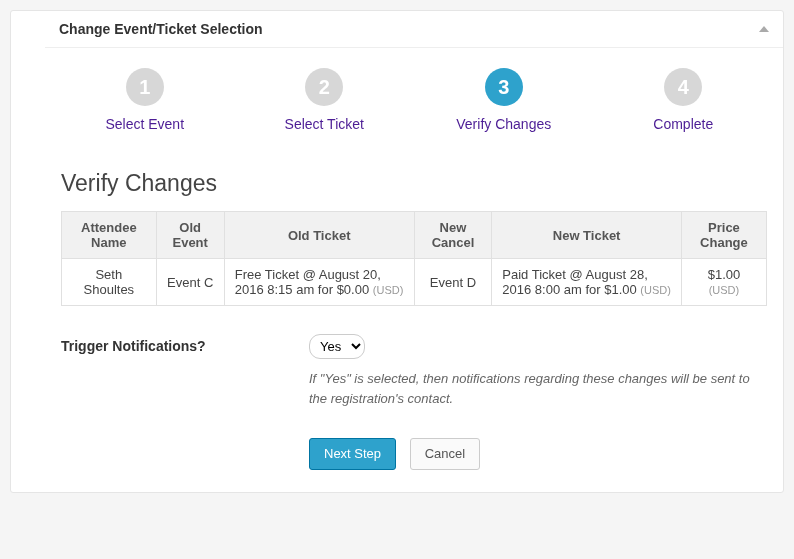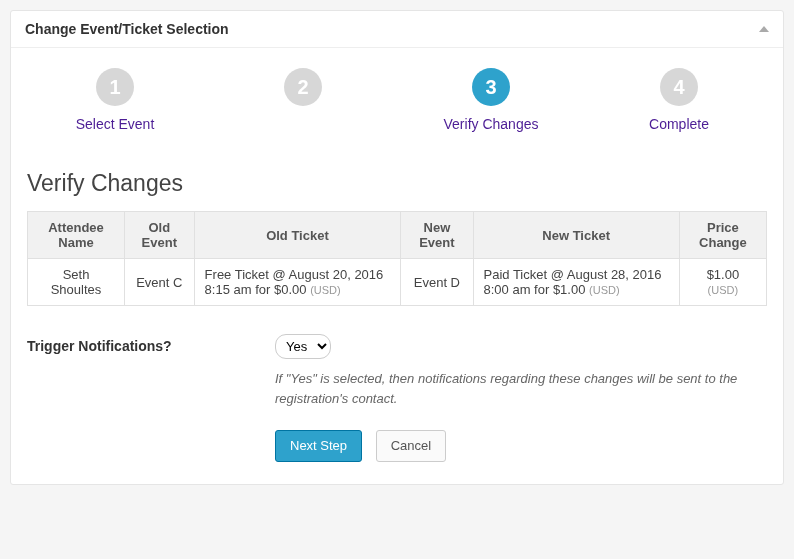--- a/index.html
+++ b/index.html
@@ -9,20 +9,21 @@
     color: #444;
     font-size: 13px;
     padding: 10px;
   }
   .panel {
     background: #fff;
     border: 1px solid #e5e5e5;
     border-radius: 3px;
     width: 774px;
     margin: 0 auto;
+    padding-left: 34px;
   }
   .panel-header {
     display: flex;
     justify-content: space-between;
     align-items: center;
     padding: 10px 14px;
     border-bottom: 1px solid #eee;
   }
   .panel-title {
     font-size: 14px;
@@ -113,21 +114,21 @@
   }
   .notif-help {
     font-style: italic;
     color: #666;
     margin-top: 10px;
     font-size: 13px;
     line-height: 1.5;
     max-width: 480px;
   }
   .actions {
-    margin-top: 22px;
+    margin-top: 30px;
     margin-left: 248px;
   }
   .btn {
     display: inline-block;
     padding: 6px 14px;
     font-size: 13px;
     border-radius: 3px;
     border: 1px solid;
     cursor: pointer;
     margin-right: 10px;
@@ -153,41 +154,42 @@
     <div class="collapse-icon"></div>
   </div>
 
   <div class="steps">
     <div class="step">
       <div class="step-circle">1</div>
       <div class="step-label">Select Event</div>
     </div>
     <div class="step">
       <div class="step-circle">2</div>
+      <div class="step-label">Select Ticket</div>
     </div>
     <div class="step active">
       <div class="step-circle">3</div>
       <div class="step-label">Verify Changes</div>
     </div>
     <div class="step">
       <div class="step-circle">4</div>
       <div class="step-label">Complete</div>
     </div>
   </div>
 
   <div class="content">
     <h2 class="section-title">Verify Changes</h2>
 
     <table class="verify">
       <thead>
         <tr>
           <th>Attendee Name</th>
           <th>Old Event</th>
           <th>Old Ticket</th>
-          <th>New Event</th>
+          <th>New Cancel</th>
           <th>New Ticket</th>
           <th>Price Change</th>
         </tr>
       </thead>
       <tbody>
         <tr>
           <td>Seth Shoultes</td>
           <td>Event C</td>
           <td class="left">
             <span>Free Ticket @ August 20, 2016 8:15 am for $0.00 </span><span class="usd">(USD)</span>

